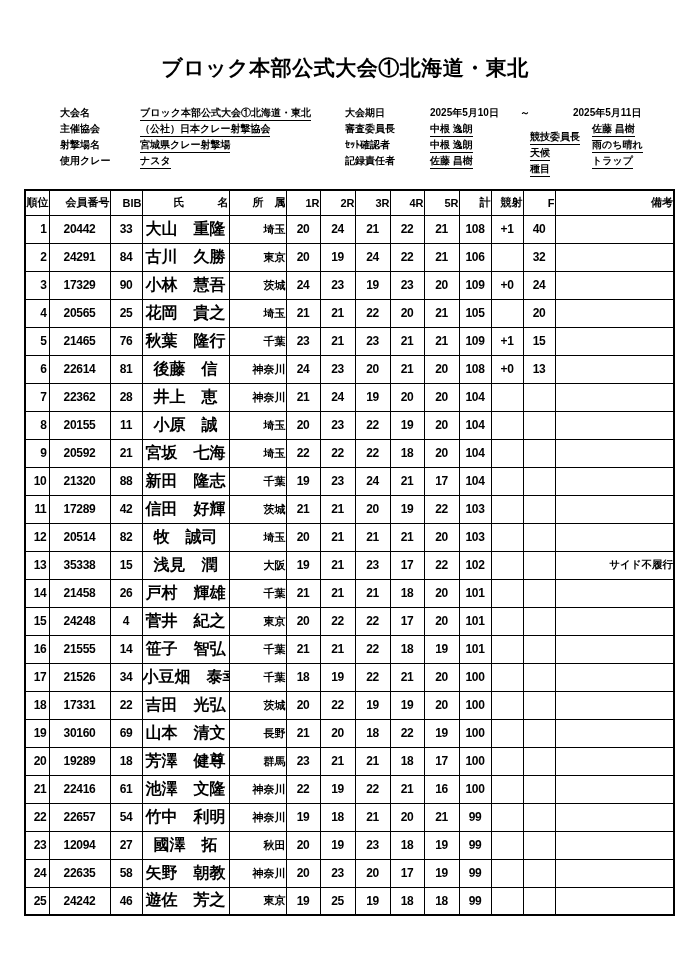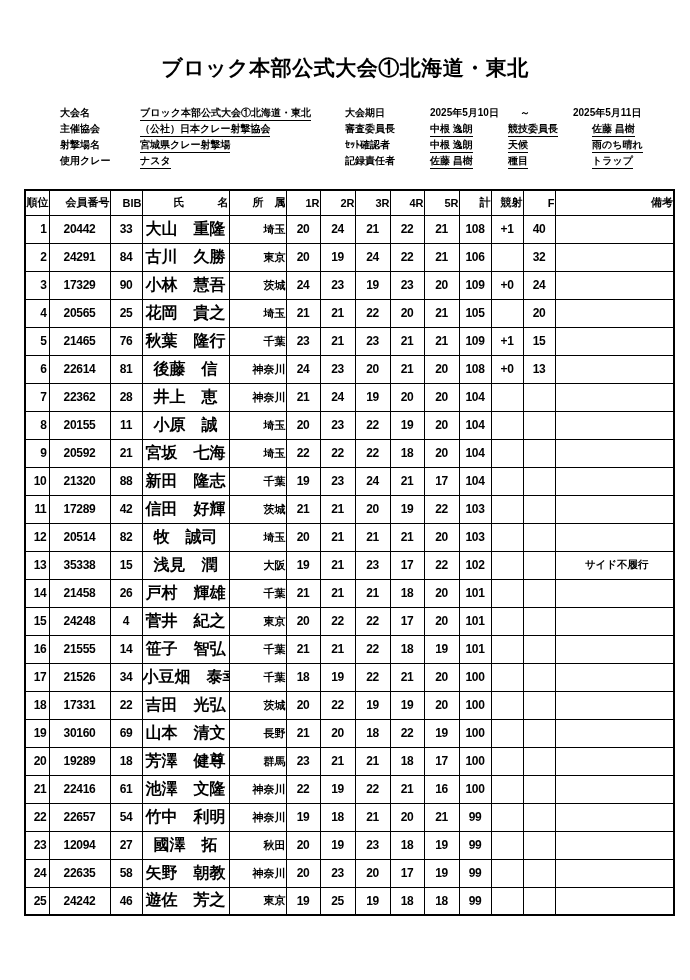--- a/index.html
+++ b/index.html
@@ -18,21 +18,21 @@
   }
   
   .info { position:absolute; top:106px; left:0; width:690px; height:70px; font-size:10px; }
   .info span { position:absolute; white-space:nowrap; line-height:13px; }
   .c-l-lbl { left:60px; }
   .c-l-val { left:140px; }
   .c-m-lbl { left:345px; }
   .c-m-val { left:430px; }
   .c-sep   { left:520px; }
   .c-d2    { left:557px;margin-left:16px; }
-  .c-r-lbl { left:508px; }
+  .c-r-lbl { left:530px;margin-top:8px; }
   .c-r-val { left:592px; }
   .r0 { top:0px; } .r1 { top:16px; } .r2 { top:32px; } .r3 { top:48px; }
   .u { border-bottom:1px solid #000; padding-bottom:1px; }
   
   .results-wrap { position:absolute; top:189px; left:24px; }
   table.results {
     border-collapse:collapse; table-layout:fixed;
     border:2px solid #000;
     width:649px;
   }
@@ -42,21 +42,21 @@
     font-weight:bold;
     padding:0;
   }
   table.results thead tr { height:25px; }
   table.results tbody tr { height:28px; }
   table.results th { font-size:11px; text-align:right; }
   table.results td { font-size:12px; text-align:center; letter-spacing:-0.3px; }
   table.results td:nth-child(1) { text-align:right; padding-right:2px; }
   table.results td:nth-child(4) { font-size:16px; letter-spacing:0; }
   table.results td:nth-child(5) { font-size:11px; letter-spacing:0;text-align:right; }
-  table.results td:nth-child(14){ text-align:center; padding-left:5px; font-size:10.5px; letter-spacing:0;margin-top:48px; }
+  table.results td:nth-child(14){ text-align:right; padding-left:5px; font-size:10.5px; letter-spacing:0;margin-top:48px; }
 </style>
 </head>
 <body>
 
 <div class="page-title">ブロック本部公式大会①北海道・東北</div>
 
 <div class="info">
 
   <span class="c-l-lbl r0">大会名</span>
   <span class="c-l-val r0 u">ブロック本部公式大会①北海道・東北</span>

